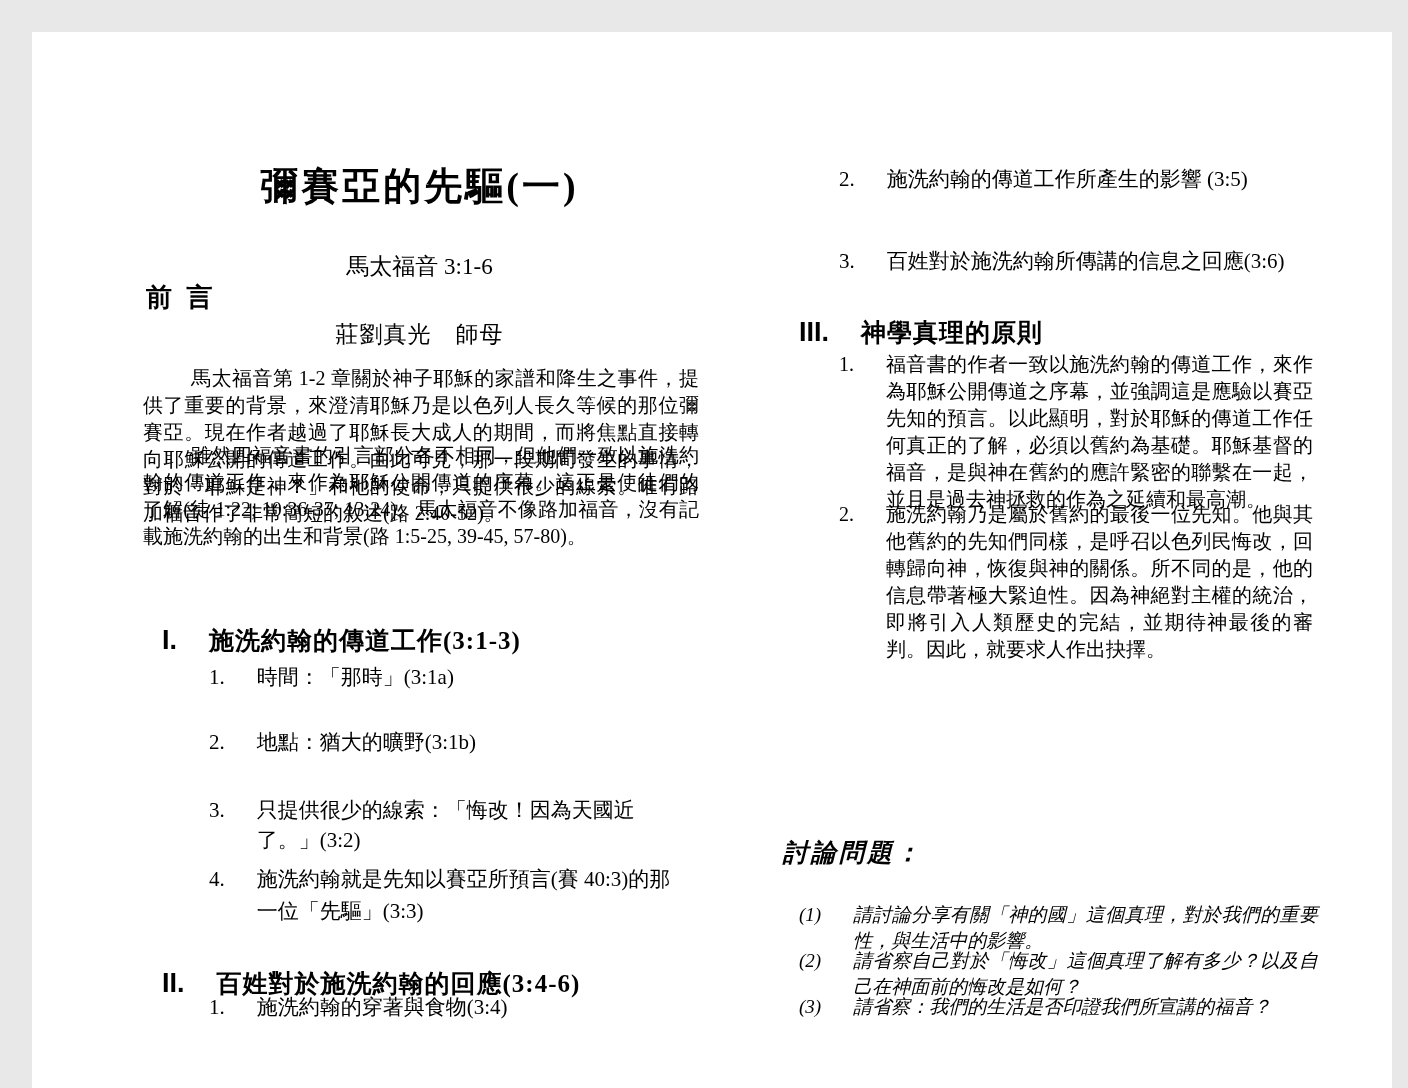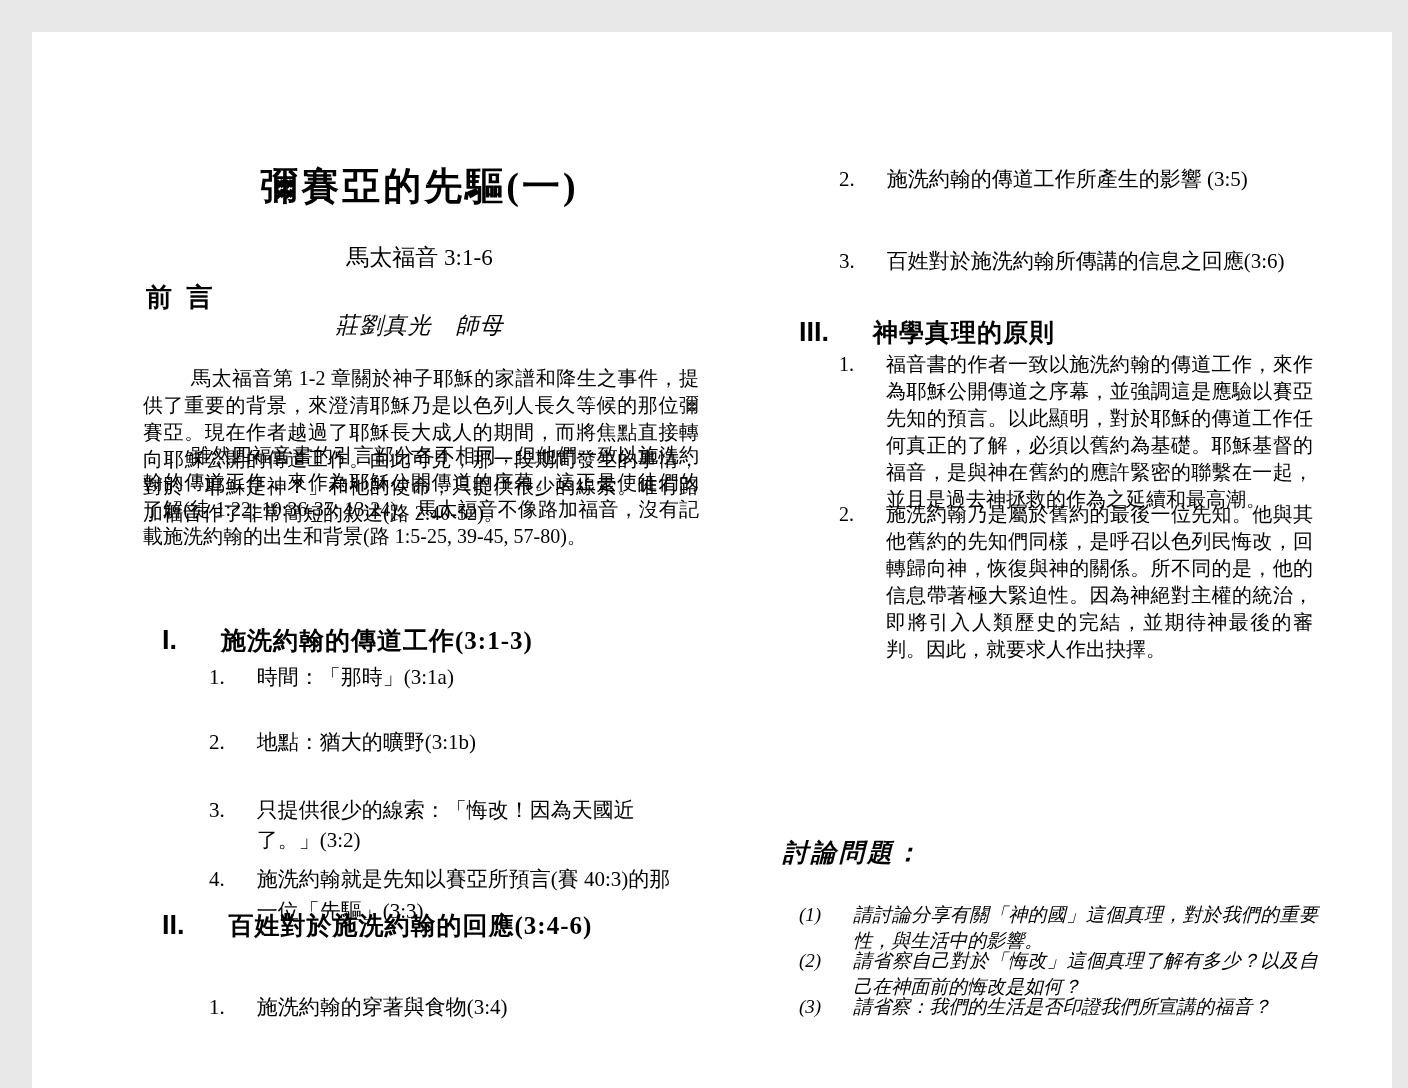--- a/index.html
+++ b/index.html
@@ -11,44 +11,44 @@
     background: #ffffff;
     color: #000000;
     font-family: "Liberation Serif", "DejaVu Serif", serif;
     overflow: hidden;
   }
   .abs { position: absolute; }
 
   
   .title-block { left: 95px; top: 100px; width: 585px; text-align: center; }
   .doc-title { font-size: 38px; font-weight: bold; letter-spacing: 3px; line-height: 1.2; }
-  .doc-subtitle { font-size: 23px; }
-  .doc-author { font-size: 23px; margin-top: 5px; letter-spacing: 1px; font-style: italic; }
+  .doc-subtitle { font-size: 23px; margin-top: 9px; }
+  .doc-author { font-size: 23px; margin-top: 5px; letter-spacing: 1px; }
 
   
   .intro-heading { left: 98px; top: 232px; font-size: 26px; font-weight: bold; letter-spacing: 4px; }
   .para {
     left: 95px; width: 588px;
     font-size: 20px; line-height: 27px;
     text-align: justify;
     text-indent: 48px;
   }
   .p1 { top: 278px; margin-top: 39px; }
   .p2 { top: 394px; }
   .p3 { top: 497px; }
 
   
   .sec-heading { display: flex; align-items: baseline; }
   .sec-heading .numeral {
     font-family: "Liberation Sans", "DejaVu Sans", sans-serif;
-    font-weight: bold; font-size: 27px; margin-right: 12px;
+    font-weight: bold; font-size: 27px; 
   }
   .sec-heading .htext { font-size: 25px; font-weight: bold; letter-spacing: 1px; }
   .sec1 { left: 98px; top: 560px; }
-  .sec2 { left: 98px; top: 845px; }
+  .sec2 { left: 98px; top: 903px; }
   .sec3 { left: 735px; top: 252px; }
 
   
   .item { display: flex; font-size: 21px; line-height: 30px; }
   .item .num { flex: 0 0 40px; }
   .item .txt { flex: 1; }
   .li1 { left: 145px; top: 598px; width: 540px; }
   .li2 { left: 145px; top: 663px; width: 540px; }
   .li3 { left: 145px; top: 731px; width: 540px; }
   .li4 { left: 145px; top: 799px; width: 545px; line-height: 32px; }

